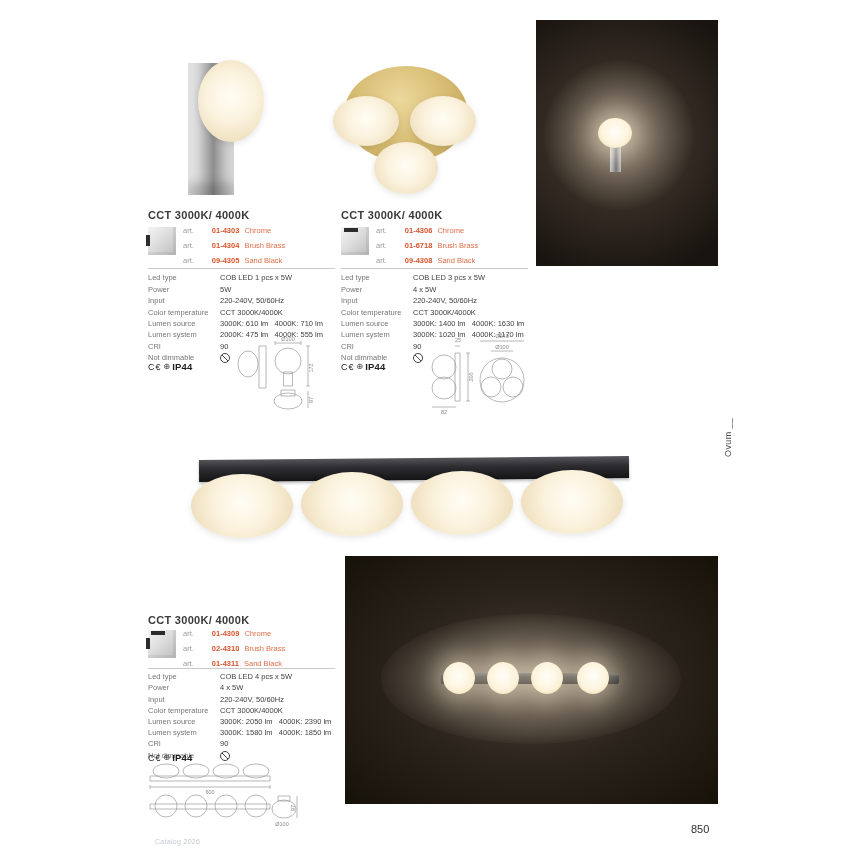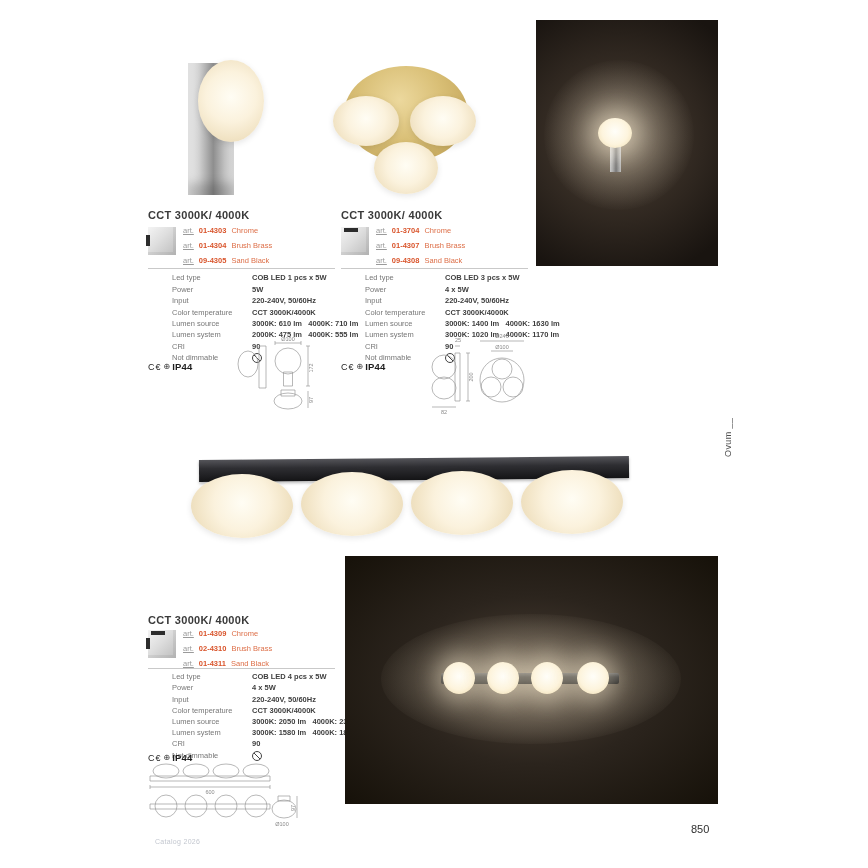--- a/index.html
+++ b/index.html
@@ -3,33 +3,33 @@
 <meta charset="utf-8">
 <style>
   html,body{margin:0;padding:0;background:#fff;}
   .page{position:relative;width:868px;height:868px;background:#ffffff;overflow:hidden;
         font-family:"Liberation Sans",sans-serif;-webkit-font-smoothing:antialiased;}
 
   
   .col-heading{position:absolute;font-size:11px;font-weight:bold;color:#3a3a3a;letter-spacing:.3px;}
   .variants{position:absolute;display:flex;flex-direction:column;gap:4px;font-size:7.5px;}
   .variant-row{display:flex;gap:5px;align-items:baseline;height:11px;}
-  .art{color:#9a9a9a;text-decoration:underline;}
-  .code{color:#d9542b;font-weight:bold;}
+  .art{color:#9a9a9a;}
+  .code{color:#d9542b;font-weight:bold;margin-left:13px;}
   .finish{color:#dd6f48;}
   .thumb{position:absolute;width:28px;height:28px;
          background:linear-gradient(135deg,#f4f4f4 0%,#dedede 45%,#bdbdbd 100%);
          box-shadow:inset -3px -3px 0 rgba(0,0,0,.06);}
   .thumb .mark-left{position:absolute;left:-2px;top:8px;width:4px;height:11px;background:#2c2c2c;}
   .thumb .mark-top{position:absolute;left:3px;top:1px;width:14px;height:4px;background:#2c2c2c;}
   .rule{position:absolute;height:1px;background:#c9c9c9;}
   .specs{position:absolute;width:195px;font-size:7.5px;line-height:10px;color:#555;}
   .spec-row{display:flex;align-items:flex-start;}
-  .spec-label{width:80px;color:#777;flex:none;margin-left:24px;}
-  .spec-value{color:#3e3e3e;white-space:pre;font-weight:bold;}
+  .spec-label{width:72px;color:#777;flex:none;}
+  .spec-value{color:#3e3e3e;white-space:pre;}
   .notdim-icon{display:inline-block;width:8px;height:8px;border:1px solid #444;border-radius:50%;
         background:linear-gradient(45deg,transparent 44%,#444 44%,#444 56%,transparent 56%);}
   .cert{position:absolute;display:flex;align-items:center;gap:2px;color:#1e1e1e;}
   .ce{font-size:9px;letter-spacing:1px;}
   .cert-mark{font-size:8px;line-height:8px;}
   .ip{font-size:9.5px;font-weight:bold;letter-spacing:.2px;}
 
   
   .dim-svg{position:absolute;}
   .dim-svg *{vector-effect:non-scaling-stroke;}
@@ -164,26 +164,26 @@
     <text class="dim-text" x="77" y="64" text-anchor="middle" transform="rotate(-90 77 64)">97</text>
   </svg>
 
   <div class="col-heading" style="left:341px;top:209px;">CCT 3000K/ 4000K</div>
   <div class="thumb" style="left:341px;top:227px;">
     <span class="mark-top"></span>
   </div>
   <div class="variants" style="left:376px;top:226px;">
     <div class="variant-row">
       <span class="art">art.</span>
-      <span class="code">01-3704</span>
+      <span class="code">01-4306</span>
       <span class="finish">Chrome</span>
     </div>
     <div class="variant-row">
       <span class="art">art.</span>
-      <span class="code">01-4307</span>
+      <span class="code">01-6718</span>
       <span class="finish">Brush Brass</span>
     </div>
     <div class="variant-row">
       <span class="art">art.</span>
       <span class="code">09-4308</span>
       <span class="finish">Sand Black</span>
     </div>
   </div>
   <div class="rule" style="left:341px;top:268px;width:187px;"></div>
 

